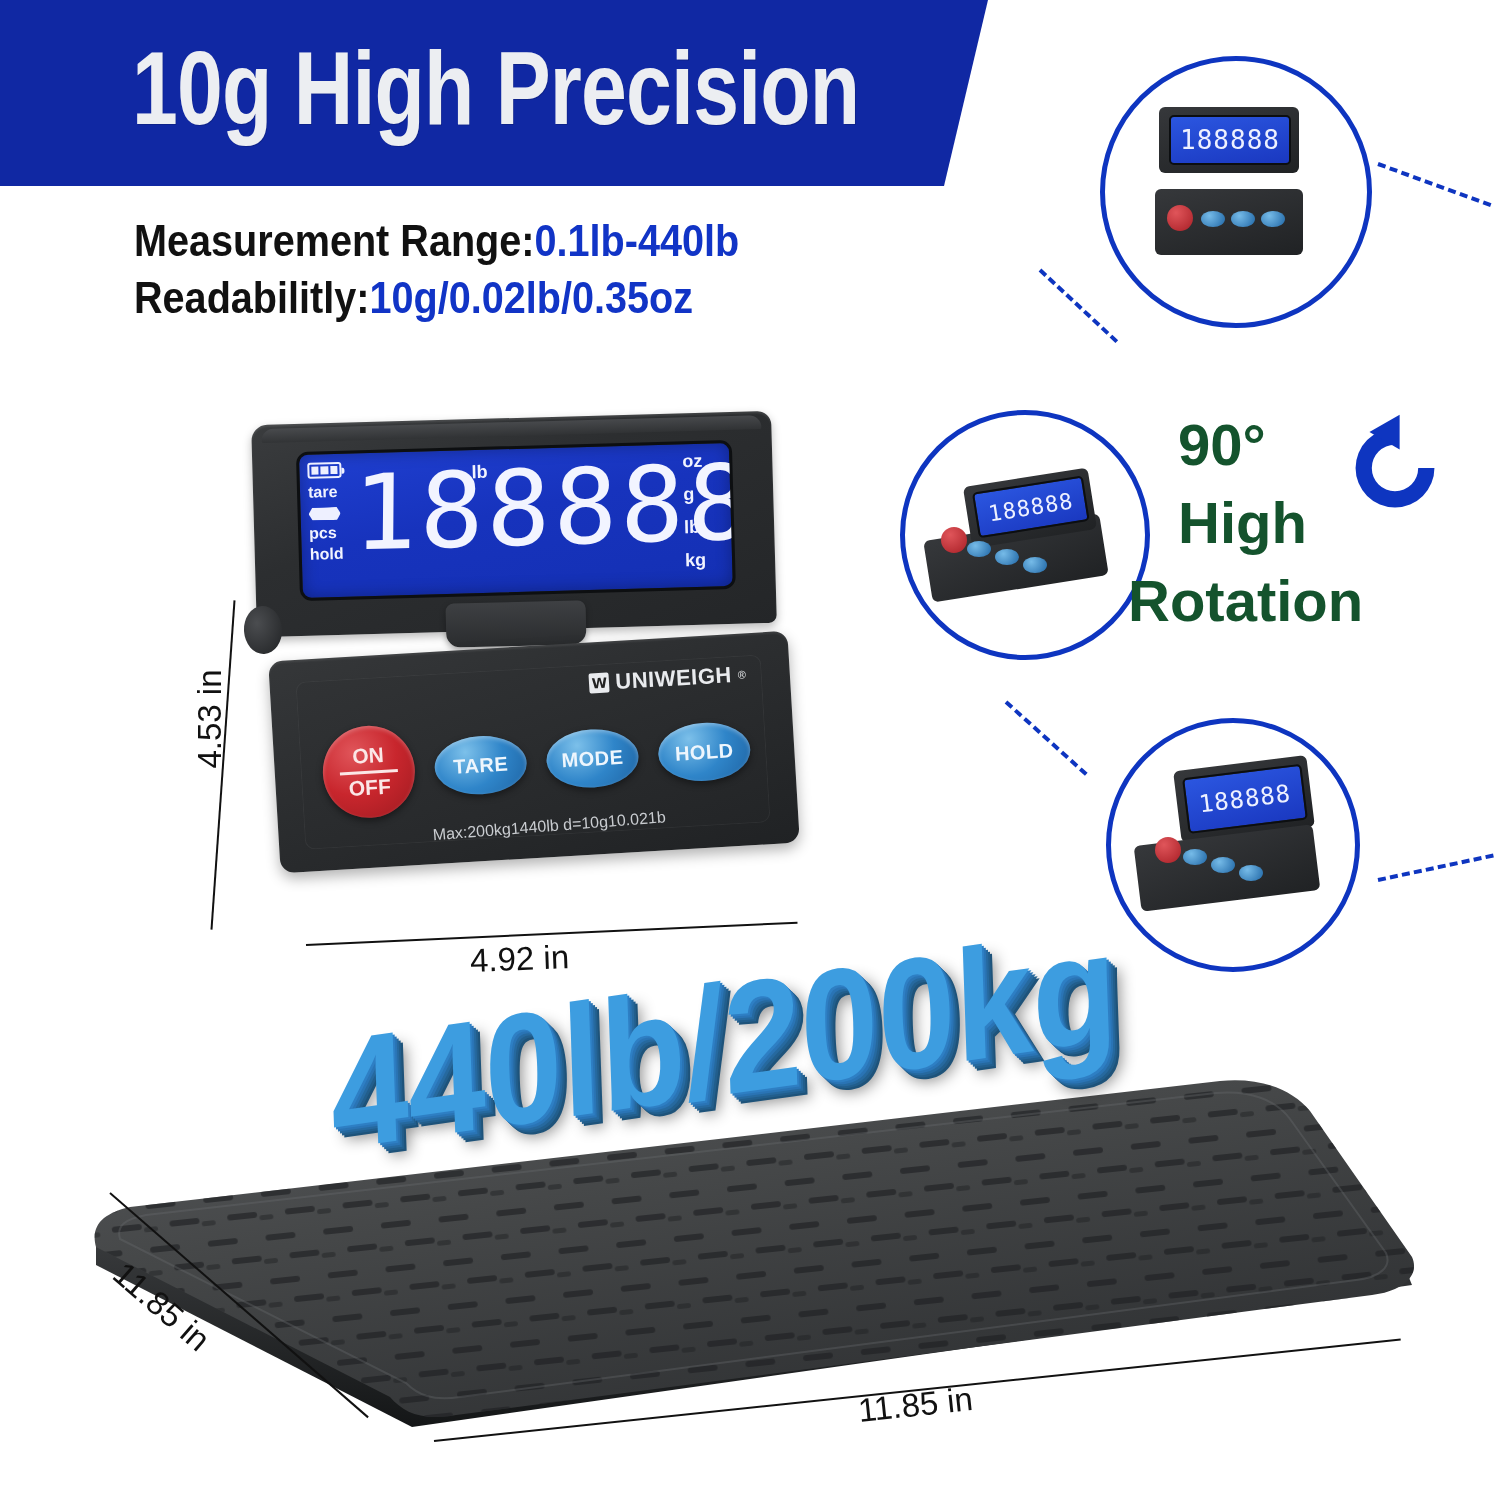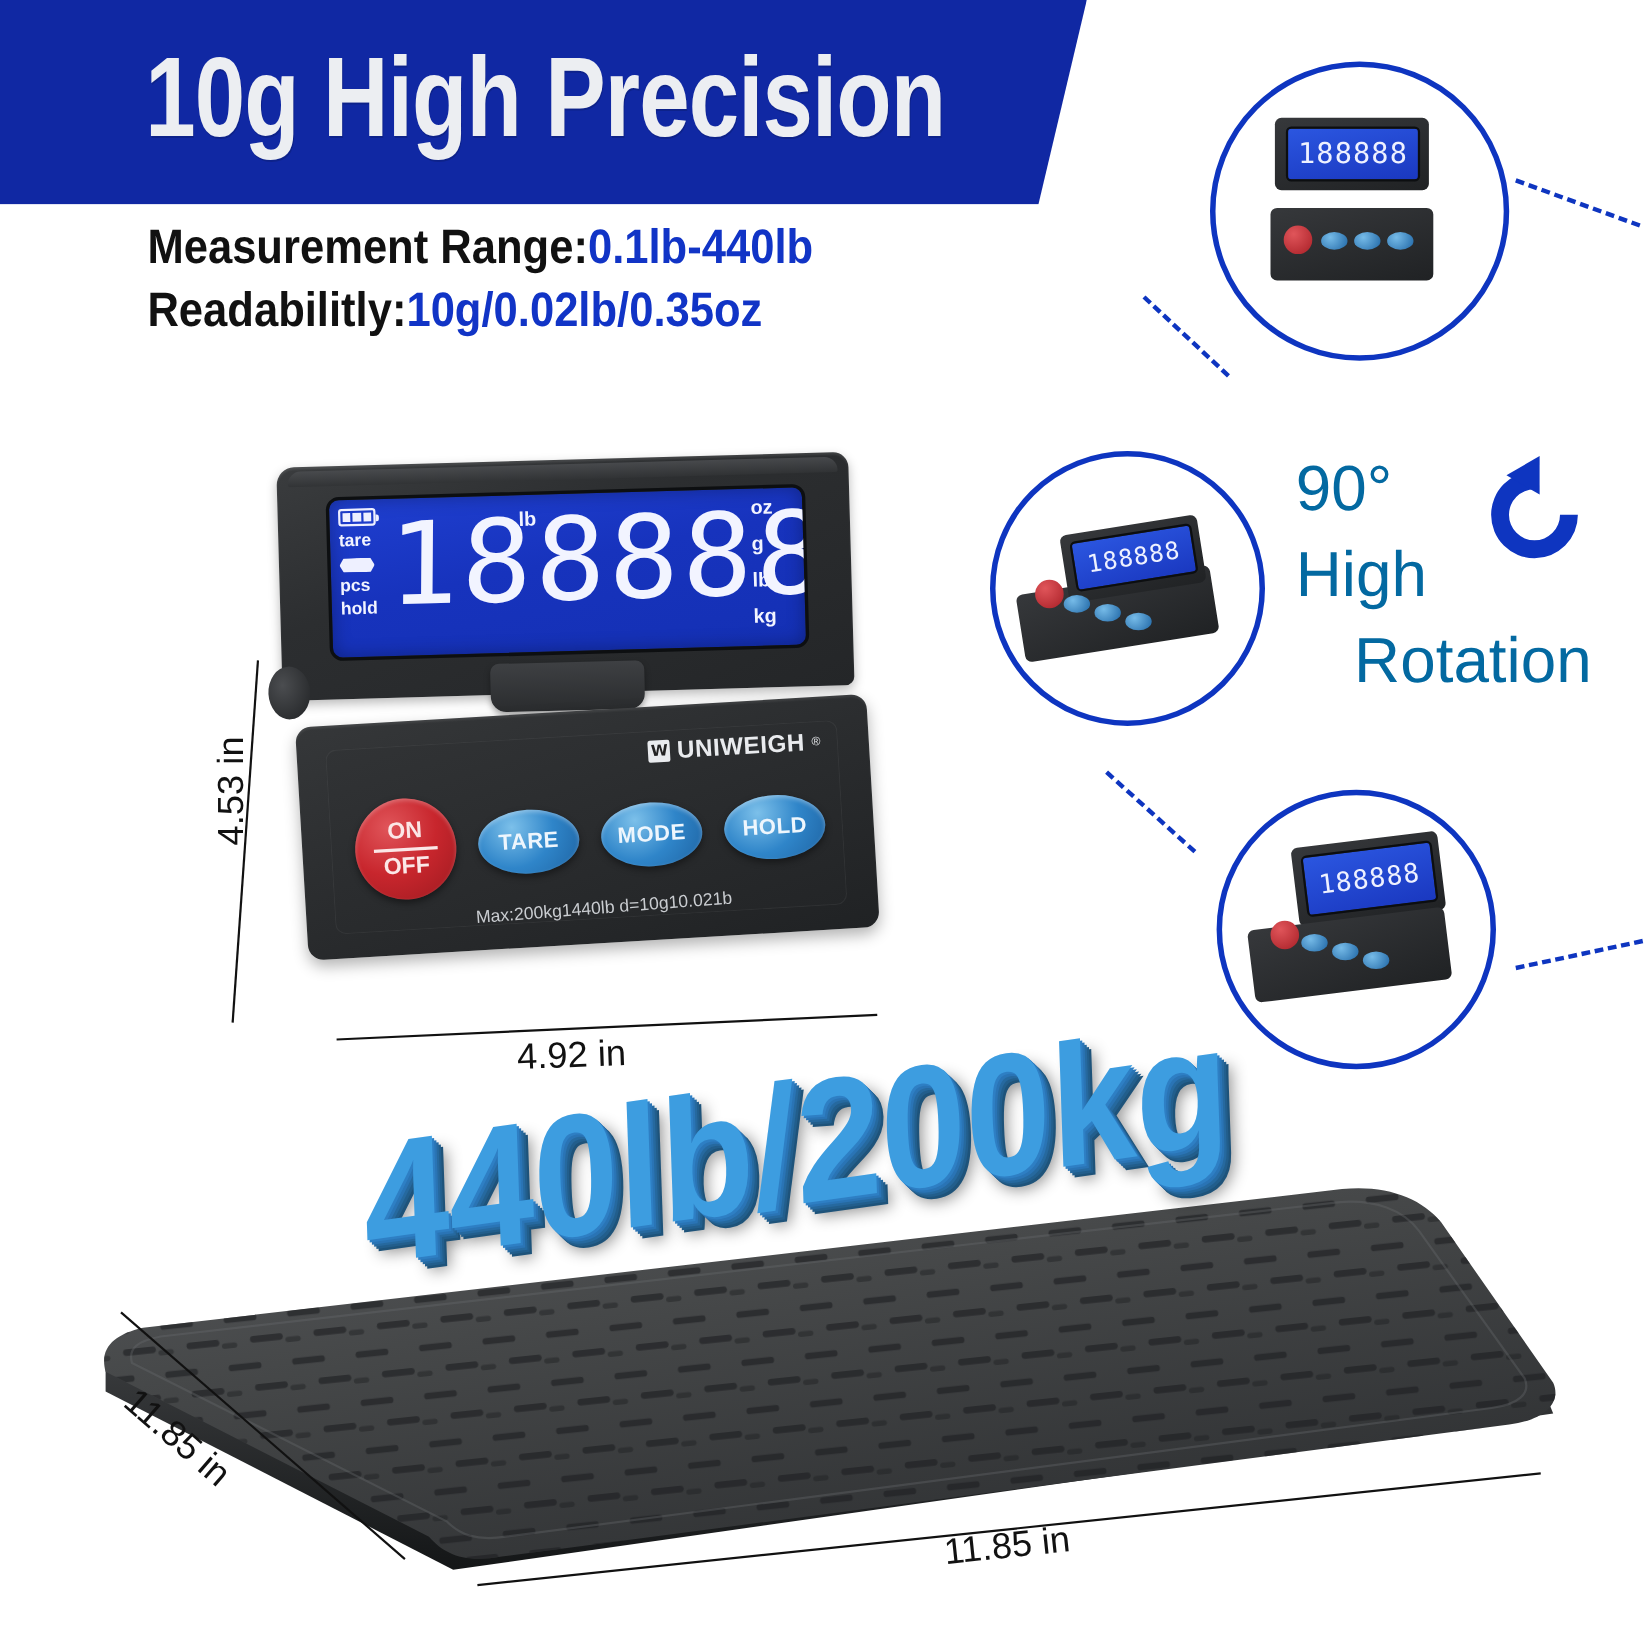--- a/index.html
+++ b/index.html
@@ -23,21 +23,21 @@
     font-weight:bold;
     color:#eceef2;
     letter-spacing:-1px;
     transform:scaleX(0.80);
     transform-origin:left top;
     white-space:nowrap;
     text-shadow:1px 1px 0 rgba(0,0,0,.15);
   }
 
   
-  .specs{position:absolute;left:134px;top:196px;width:840px;}
+  .specs{position:absolute;left:134px;top:212px;width:840px;}
   .spec-line{
     font-size:44px;line-height:57px;font-weight:bold;
     color:#111111;white-space:nowrap;
     transform:scaleX(0.90);transform-origin:left top;
   }
   .spec-val{color:#1134C6;}
 
   
   .head-wrap{position:absolute;left:236px;top:418px;width:570px;height:520px;}
 
@@ -168,21 +168,21 @@
   .mini-lcd{
     background:linear-gradient(170deg,#2b56e0,#1a38c0);
     border:2px solid #0c0e10;border-radius:5px;
     color:#eef1ff;font-family:"DejaVu Sans Mono", monospace;
     display:flex;align-items:center;justify-content:center;
     font-size:26px;letter-spacing:1px;overflow:hidden;
   }
   .mini-body{background:linear-gradient(165deg,#36383b,#202224);border-radius:6px;}
   .mini-btn{border-radius:50%;}
   .rot-head{
-    position:absolute;color:#0369a1;font-weight:normal;
+    position:absolute;color:#14532d;font-weight:bold;
     font-size:58px;line-height:62px;white-space:nowrap;
   }
   .dashline{position:absolute;border-top:4px dashed #0e35c0;}
 
   
   .platform-wrap{position:absolute;left:60px;top:985px;width:1400px;height:460px;}
   .big3d{
     position:absolute;left:268px;top:32px;
     font-size:140px;font-weight:bold;line-height:1;
     color:#3d9de0;white-space:nowrap;
@@ -308,21 +308,21 @@
     </div>
     <div class="mini-body" style="position:absolute;left:26px;top:112px;width:180px;height:66px;transform:rotate(-7deg);"></div>
     <div class="mini-btn" style="position:absolute;left:44px;top:114px;width:26px;height:26px;background:radial-gradient(circle at 35% 30%,#e0555a,#a81f26);"></div>
     <div class="mini-btn" style="position:absolute;left:72px;top:126px;width:24px;height:16px;background:radial-gradient(circle at 35% 30%,#76bbe8,#1f66a5);"></div>
     <div class="mini-btn" style="position:absolute;left:100px;top:134px;width:24px;height:16px;background:radial-gradient(circle at 35% 30%,#76bbe8,#1f66a5);"></div>
     <div class="mini-btn" style="position:absolute;left:128px;top:142px;width:24px;height:16px;background:radial-gradient(circle at 35% 30%,#76bbe8,#1f66a5);"></div>
   </div>
 
   <div class="rot-head" style="left:1178px;top:414px;">90°</div>
   <div class="rot-head" style="left:1178px;top:492px;">High</div>
-  <div class="rot-head" style="left:1231px;top:570px;text-align:center;">Rotation</div>
+  <div class="rot-head" style="left:1128px;top:570px;text-align:center;">Rotation</div>
 
   <div style="position:absolute;left:1336px;top:410px;width:118px;height:116px;">
     <svg viewBox="0 0 100 100" width="118" height="116" aria-hidden="true">
       <path d="M50 16 A34 34 0 1 0 84 50 L70 50 A20 20 0 1 1 50 30 Z" fill="#0e35c0"></path>
       <path d="M54 4 L54 34 L28 19 Z" fill="#0e35c0"></path>
     </svg>
   </div>
 
   <div class="platform-wrap">
     <svg width="1400" height="460" viewBox="0 0 1400 460" style="position:absolute;left:0;top:0;">

